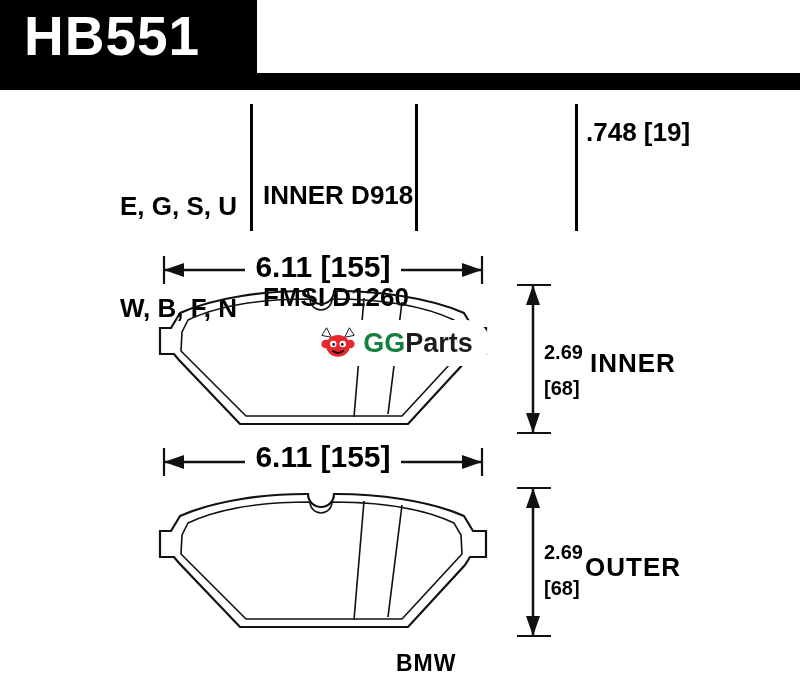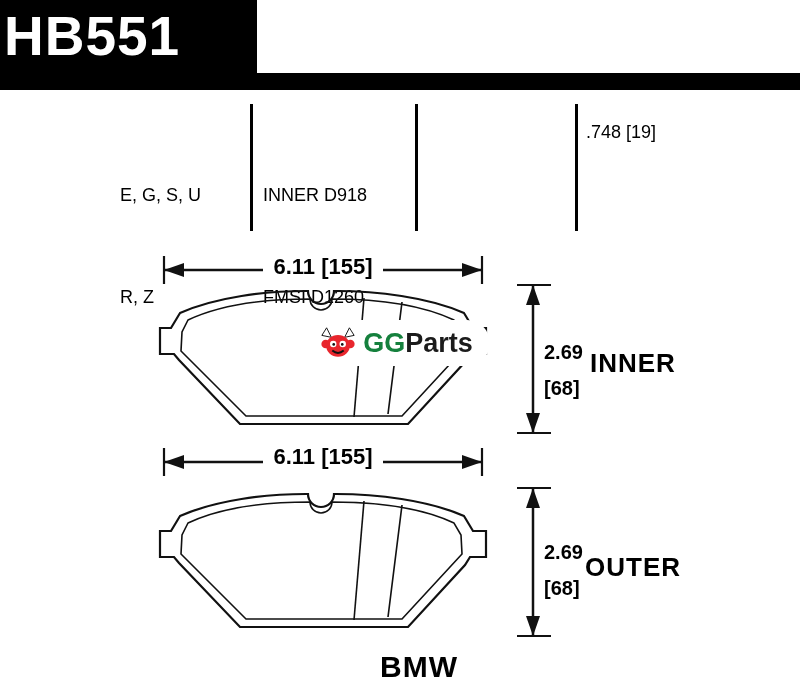--- a/index.html
+++ b/index.html
@@ -12,43 +12,43 @@
     width:800px; height:691px;
     background:#ffffff;
     overflow:hidden;
     color:#000;
   }
   
   .hdr-box {
     position:absolute; left:0; top:0; width:257px; height:73px;
     background:#000;
     display:flex; align-items:center;
-    padding-left:4px;
+    padding-left:24px;
   }
   .hdr-box .pn {
     color:#fff; font-size:55px; font-weight:bold; letter-spacing:1px;
     line-height:1;
   }
   .hdr-bar {
     position:absolute; left:0; top:73px; width:800px; height:17px;
     background:#000;
   }
   
-  .spec-text { position:absolute; font-size:18px; font-weight:normal; line-height:34px; white-space:pre; }
-  .compounds { left:120px; top:110px; }
+  .spec-text { position:absolute; font-size:26px; font-weight:bold; line-height:34px; white-space:pre; }
+  .compounds { left:120px; top:121px; }
   .fmsi      { left:263px; top:110px; }
   .thickness { left:586px; top:115px; }
   .vline { position:absolute; width:3px; background:#000; top:104px; height:127px; }
   .vline1 { left:250px; }
   .vline2 { left:415px; }
   .vline3 { left:575px; }
   
   .dimh-text {
     position:absolute; left:160px; width:326px; height:30px;
-    text-align:center; font-size:22px; font-weight:bold; line-height:30px;
+    text-align:center; font-size:30px; font-weight:bold; line-height:30px;
     z-index:5;
   }
   .dimh-text span { background:#fff; padding:0 10px; }
   .dimh-svg { position:absolute; left:158px; width:330px; height:32px; z-index:4; }
   .dimv-svg { position:absolute; left:515px; width:40px; height:156px; }
   .dimv-text {
     position:absolute; left:544px; width:70px;
     font-size:20px; font-weight:bold; line-height:36px; text-align:left;
   }
   .side-label {
@@ -61,39 +61,39 @@
     position:absolute; left:302px; top:320px; width:188px; height:46px;
     background:#ffffff; border-radius:23px;
     display:flex; align-items:center; justify-content:center; gap:6px;
     z-index:6;
   }
   .logo-text { font-size:27px; font-weight:bold; line-height:1; }
   .logo-text .gg { color:#15803d; }
   .logo-text .parts { color:#1b1b1b;text-align:right; }
   
   .vehicle {
-    position:absolute; left:380px; top:650px;
-    font-size:30px; font-weight:bold; letter-spacing:1px;
+    position:absolute; left:396px; top:650px;
+    font-size:23px; font-weight:bold; letter-spacing:1px;
   }
   svg line, svg path { stroke:#111; fill:none; }
   svg polygon { fill:#111; stroke:none; }
 </style>
 </head>
 <body>
 
 <div class="page">
 
   <div class="hdr-box">
     <div class="pn">HB551</div>
   </div>
   <div class="hdr-bar"></div>
 
   <div class="spec-text compounds">
     <div>E, G, S, U</div>
-    <div>R, Z</div>
+    <div>W, B, F, N</div>
   </div>
   <div class="vline vline1"></div>
   <div class="spec-text fmsi">
     <div>INNER D918</div>
     <div>FMSI D1260</div>
   </div>
   <div class="vline vline2"></div>
   <div class="vline vline3"></div>
   <div class="spec-text thickness">.748 [19]</div>
 

